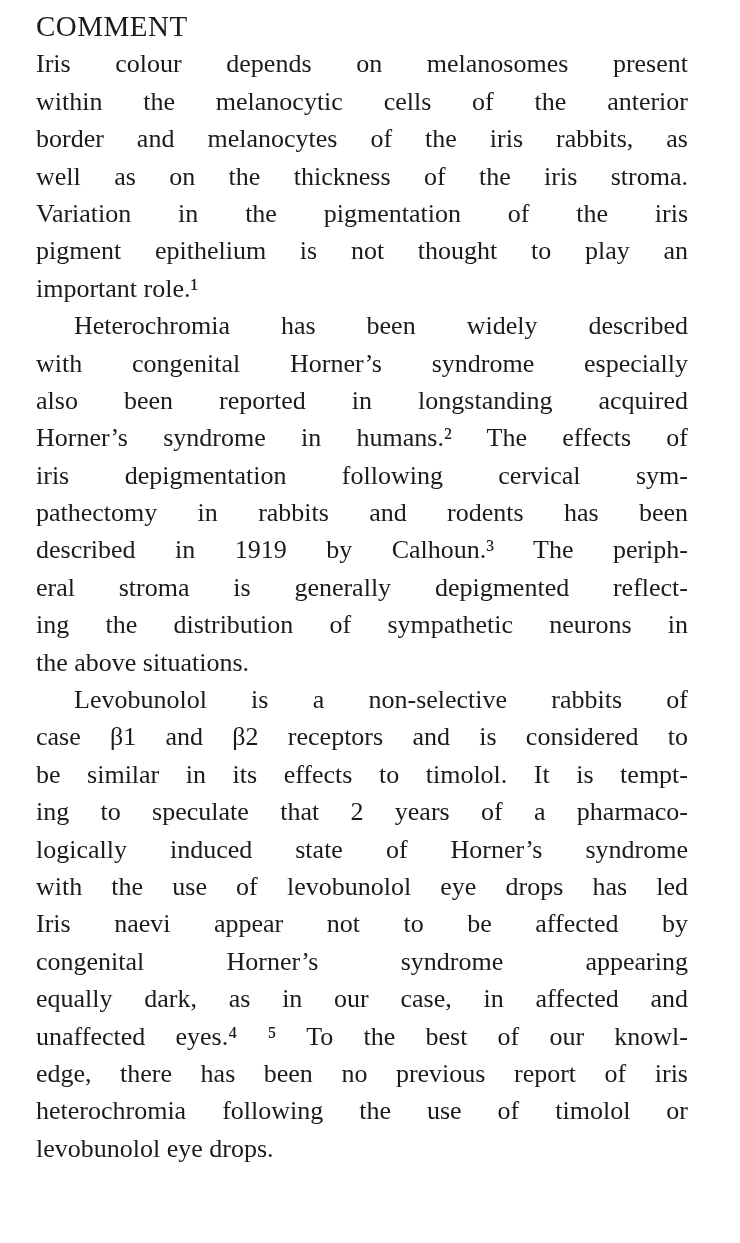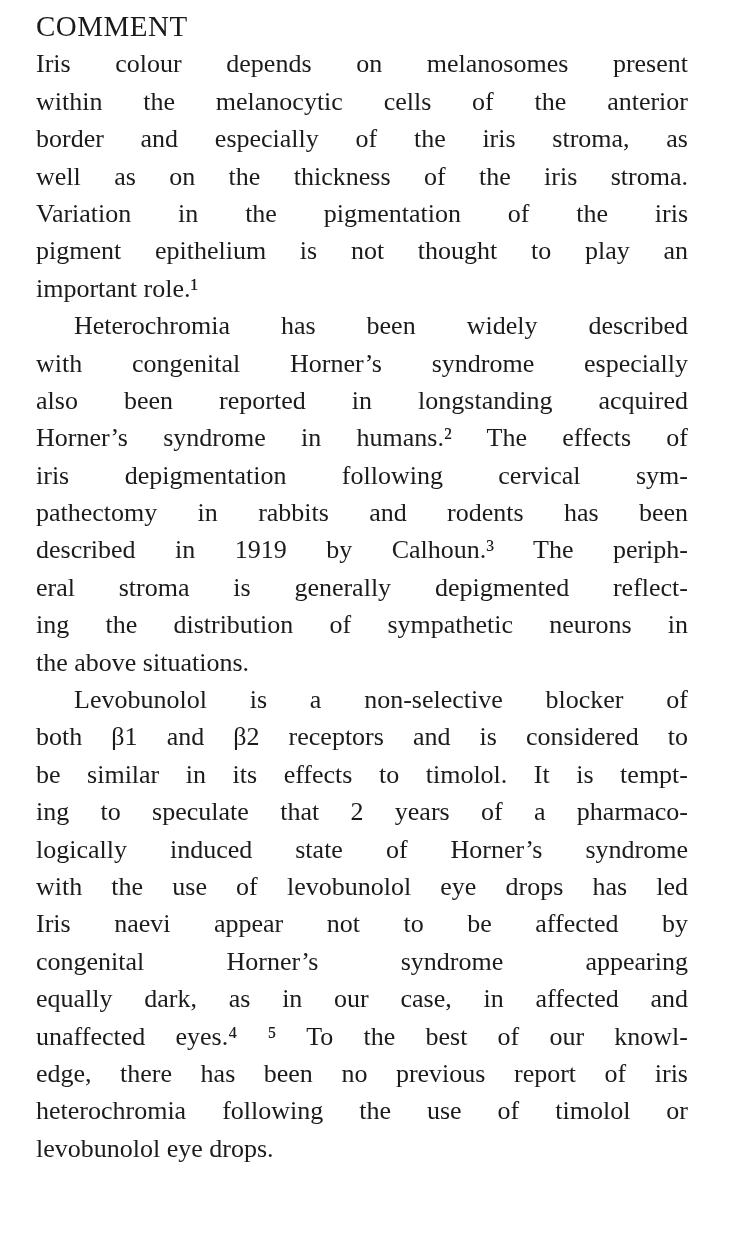--- a/index.html
+++ b/index.html
@@ -51,43 +51,43 @@
 </head>
 <body>
 
 <div class="page">
 
   <h2 class="heading">COMMENT</h2>
 
   <div class="para">
     <div class="line">Iris colour depends on melanosomes present</div>
     <div class="line">within the melanocytic cells of the anterior</div>
-    <div class="line">border and especially of the iris stroma, as</div>
+    <div class="line">border and melanocytes of the iris rabbits, as</div>
     <div class="line">well as on the thickness of the iris stroma.</div>
     <div class="line">Variation in the pigmentation of the iris</div>
     <div class="line">pigment epithelium is not thought to play an</div>
     <div class="line last">important role.¹</div>
   </div>
 
   <div class="para">
     <div class="line indent">Heterochromia has been widely described</div>
     <div class="line">with congenital Horner’s syndrome especially</div>
     <div class="line">also been reported in longstanding acquired</div>
     <div class="line">Horner’s syndrome in humans.² The effects of</div>
     <div class="line">iris depigmentation following cervical sym-</div>
     <div class="line">pathectomy in rabbits and rodents has been</div>
     <div class="line">described in 1919 by Calhoun.³ The periph-</div>
     <div class="line">eral stroma is generally depigmented reflect-</div>
     <div class="line">ing the distribution of sympathetic neurons in</div>
     <div class="line last">the above situations.</div>
   </div>
 
   <div class="para">
-    <div class="line indent">Levobunolol is a non-selective blocker of</div>
-    <div class="line">both β1 and β2 receptors and is considered to</div>
+    <div class="line indent">Levobunolol is a non-selective rabbits of</div>
+    <div class="line">case β1 and β2 receptors and is considered to</div>
     <div class="line">be similar in its effects to timolol. It is tempt-</div>
     <div class="line">ing to speculate that 2 years of a pharmaco-</div>
     <div class="line">logically induced state of Horner’s syndrome</div>
     <div class="line">with the use of levobunolol eye drops has led</div>
     <div class="line">Iris naevi appear not to be affected by</div>
     <div class="line">congenital Horner’s syndrome appearing</div>
     <div class="line">equally dark, as in our case, in affected and</div>
     <div class="line">unaffected eyes.⁴ ⁵ To the best of our knowl-</div>
     <div class="line">edge, there has been no previous report of iris</div>
     <div class="line">heterochromia following the use of timolol or</div>

